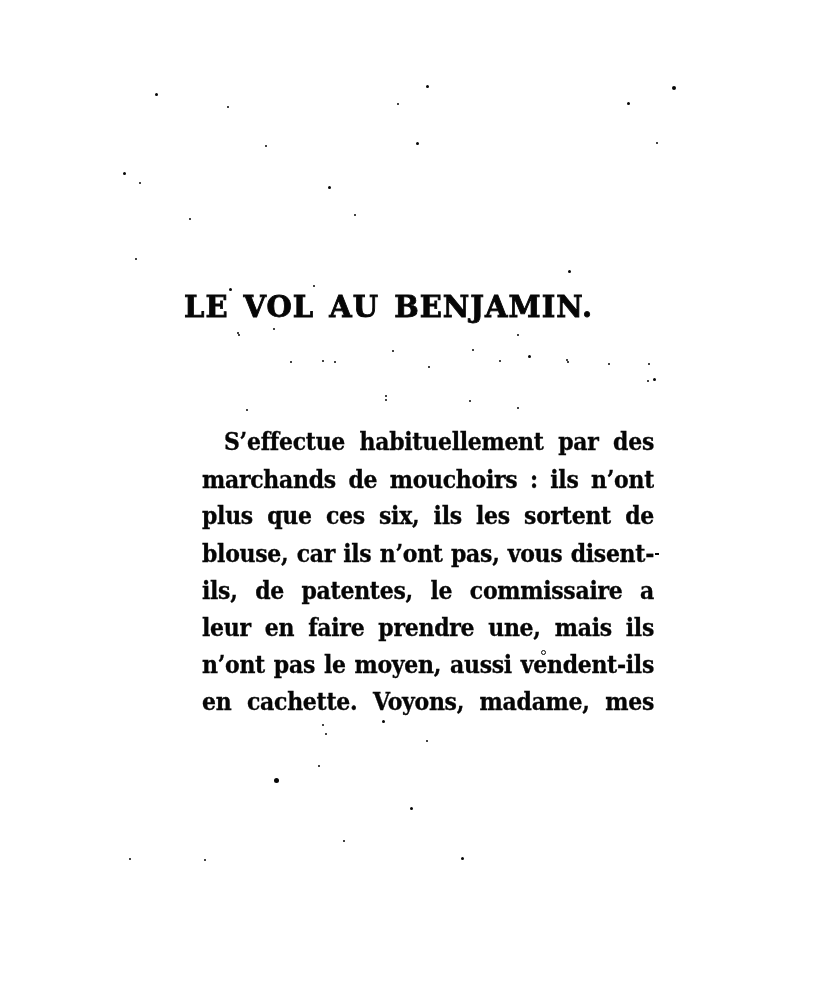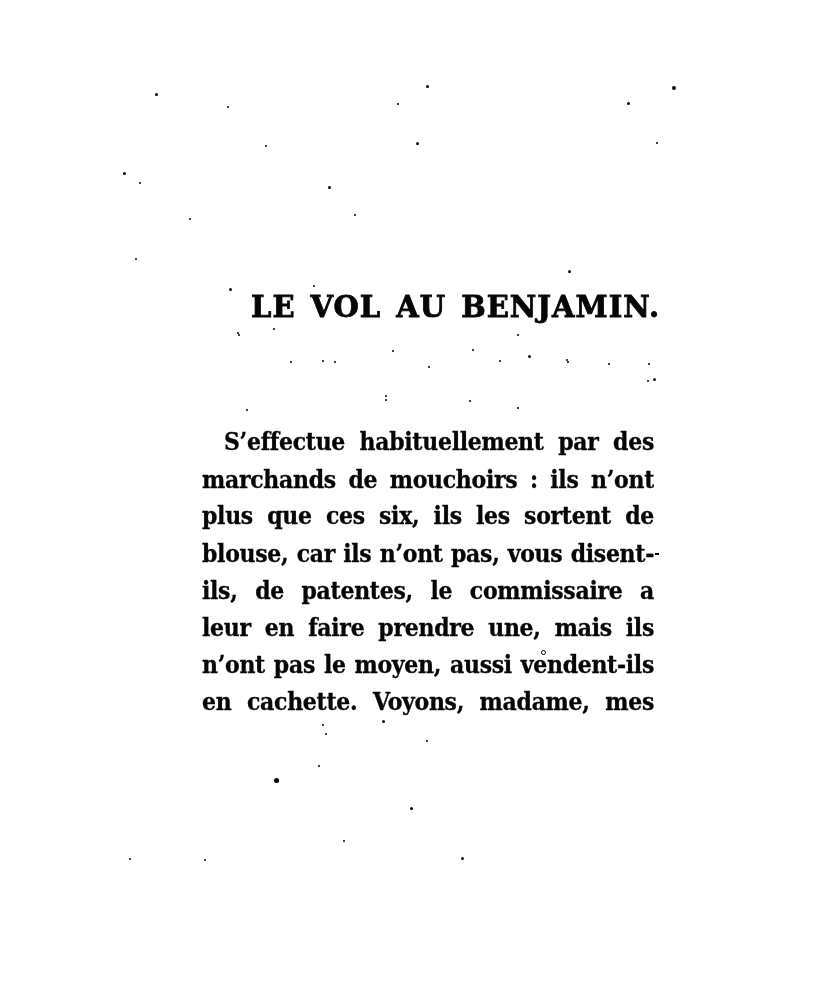--- a/index.html
+++ b/index.html
@@ -14,22 +14,22 @@
     overflow: hidden;
   }
   .page {
     position: relative;
     width: 825px; height: 1000px;
     background: var(--paper);
     overflow: hidden;
   }
   .title {
     position: absolute;
-    left: 204px; top: 291px; width: 456px;
-    text-align: right;
+    left: 184px; top: 291px; width: 456px;
+    text-align: left;
     font-family: "DejaVu Serif", serif;
     font-weight: bold;
     font-size: 29px;
     line-height: 32px;
     letter-spacing: 1px;
     word-spacing: 4px;
     color: var(--ink);
     -webkit-text-stroke: 0.8px var(--ink);
     white-space: nowrap;
   }

